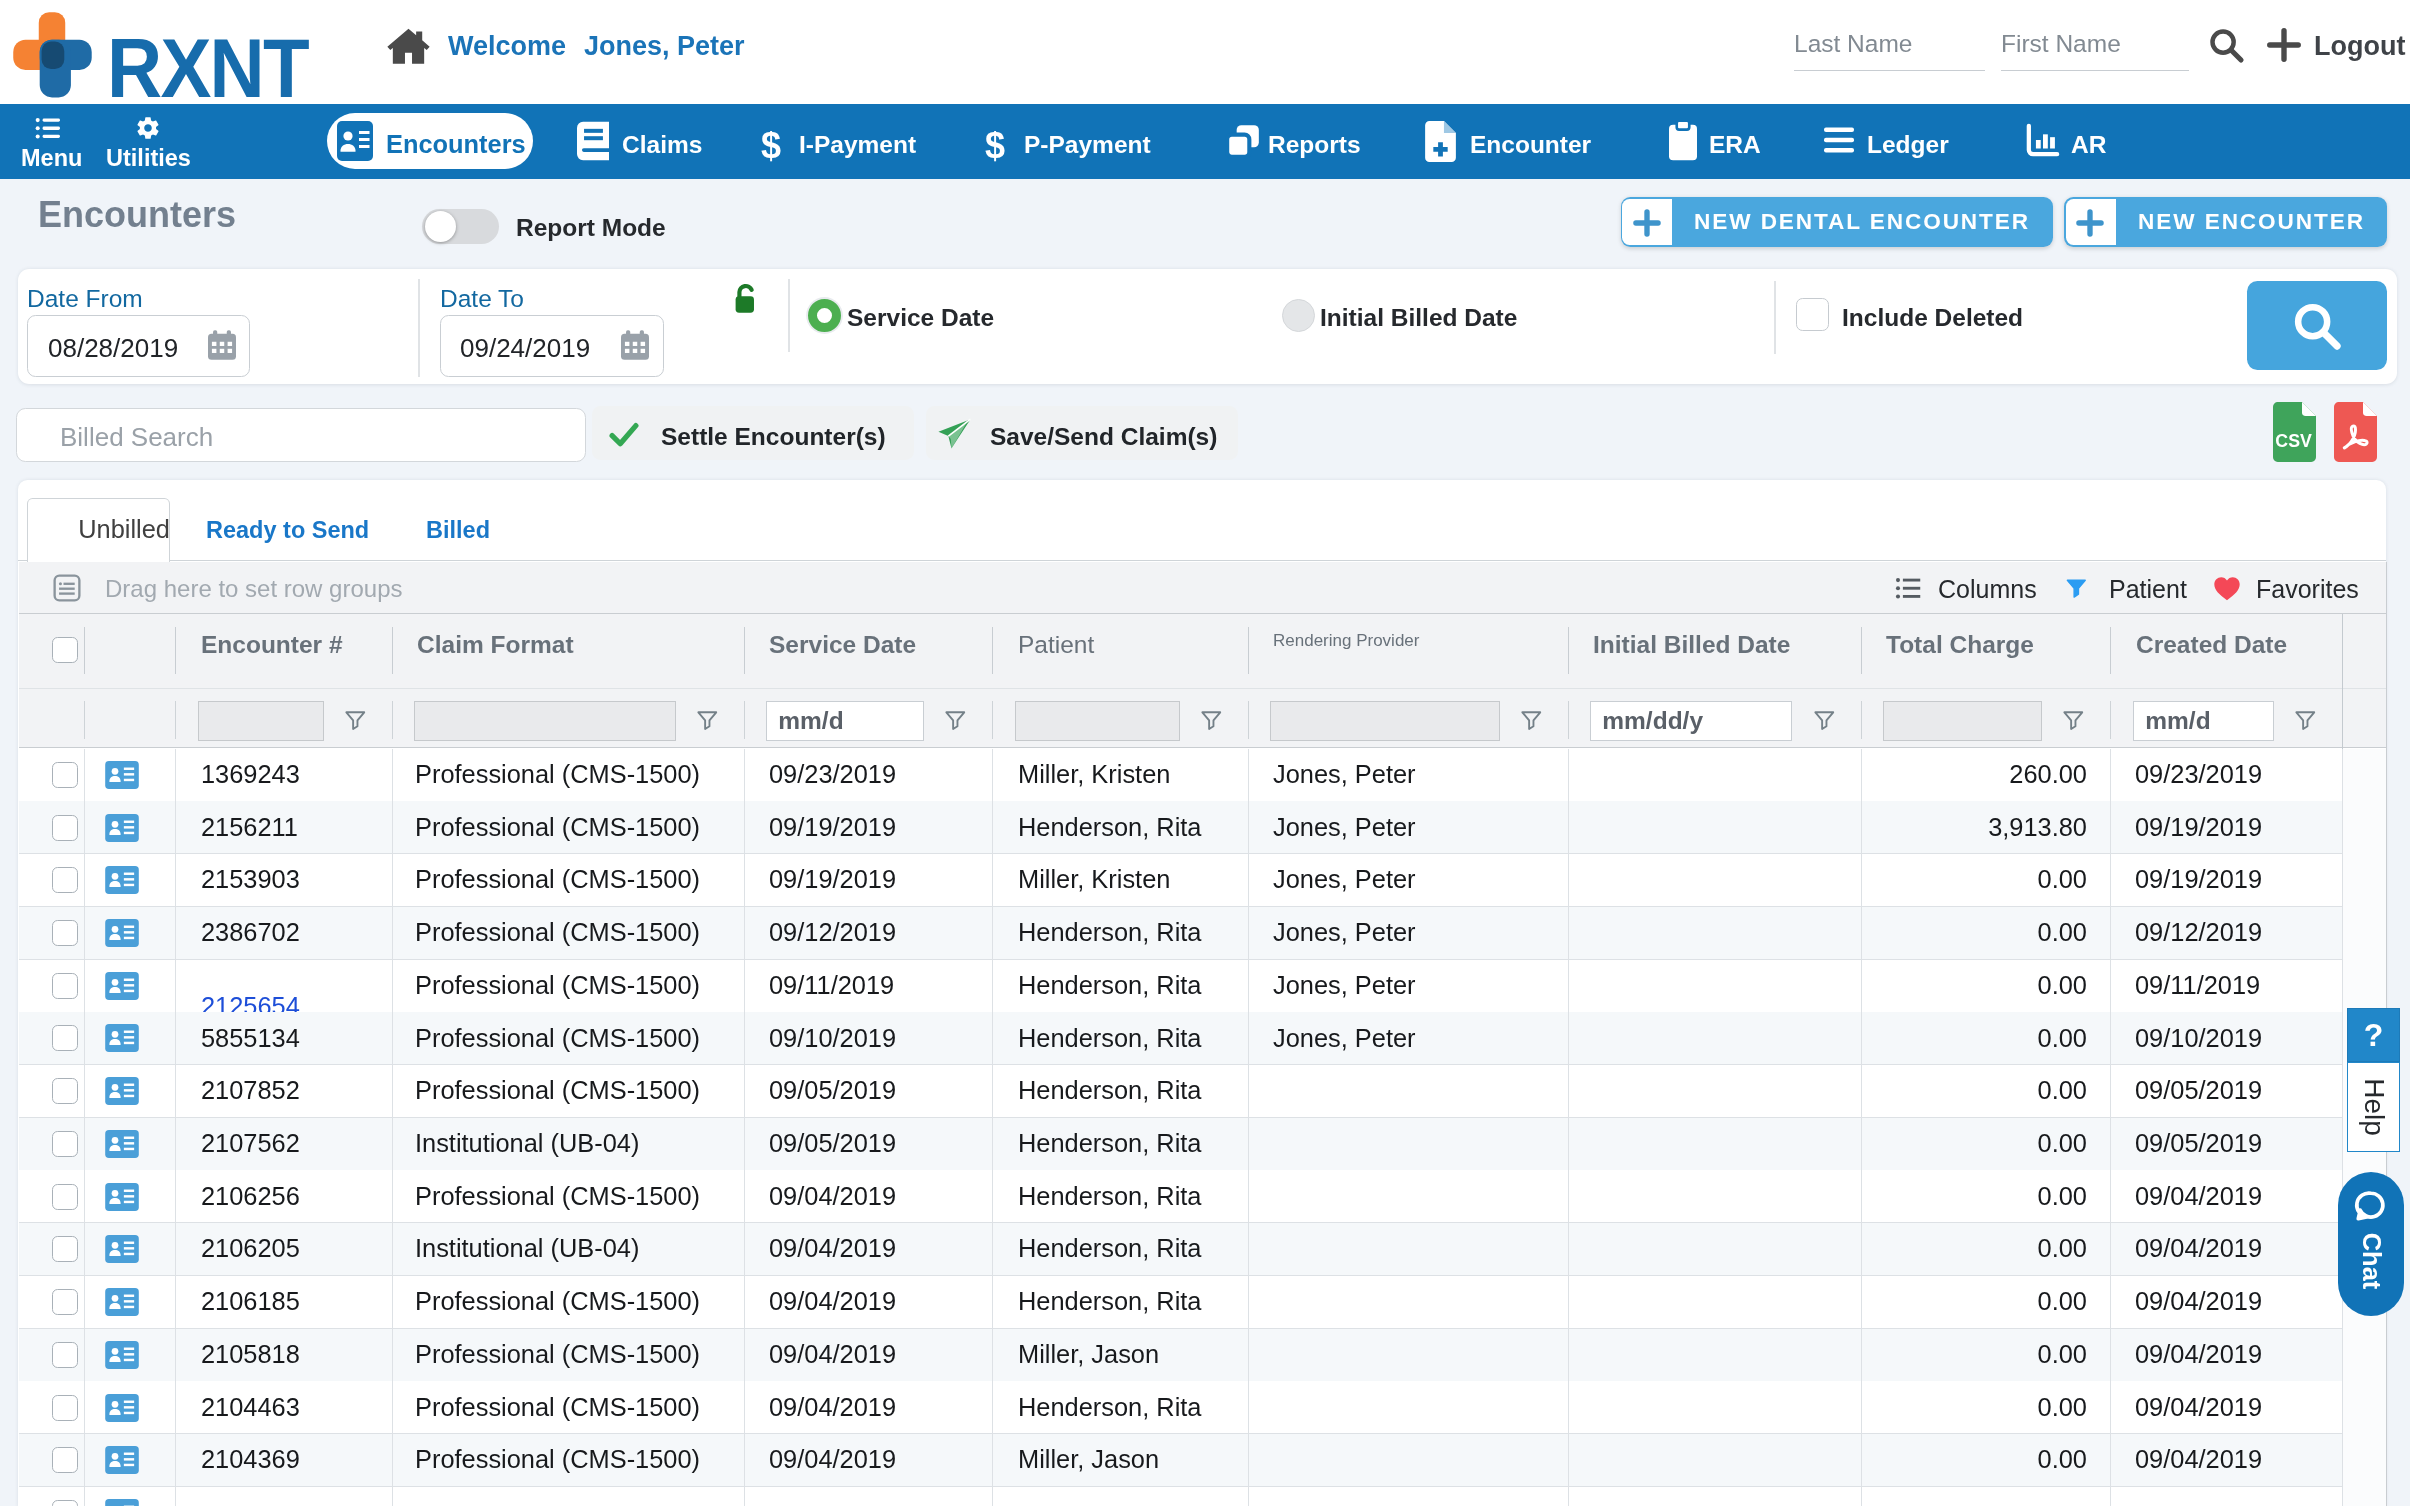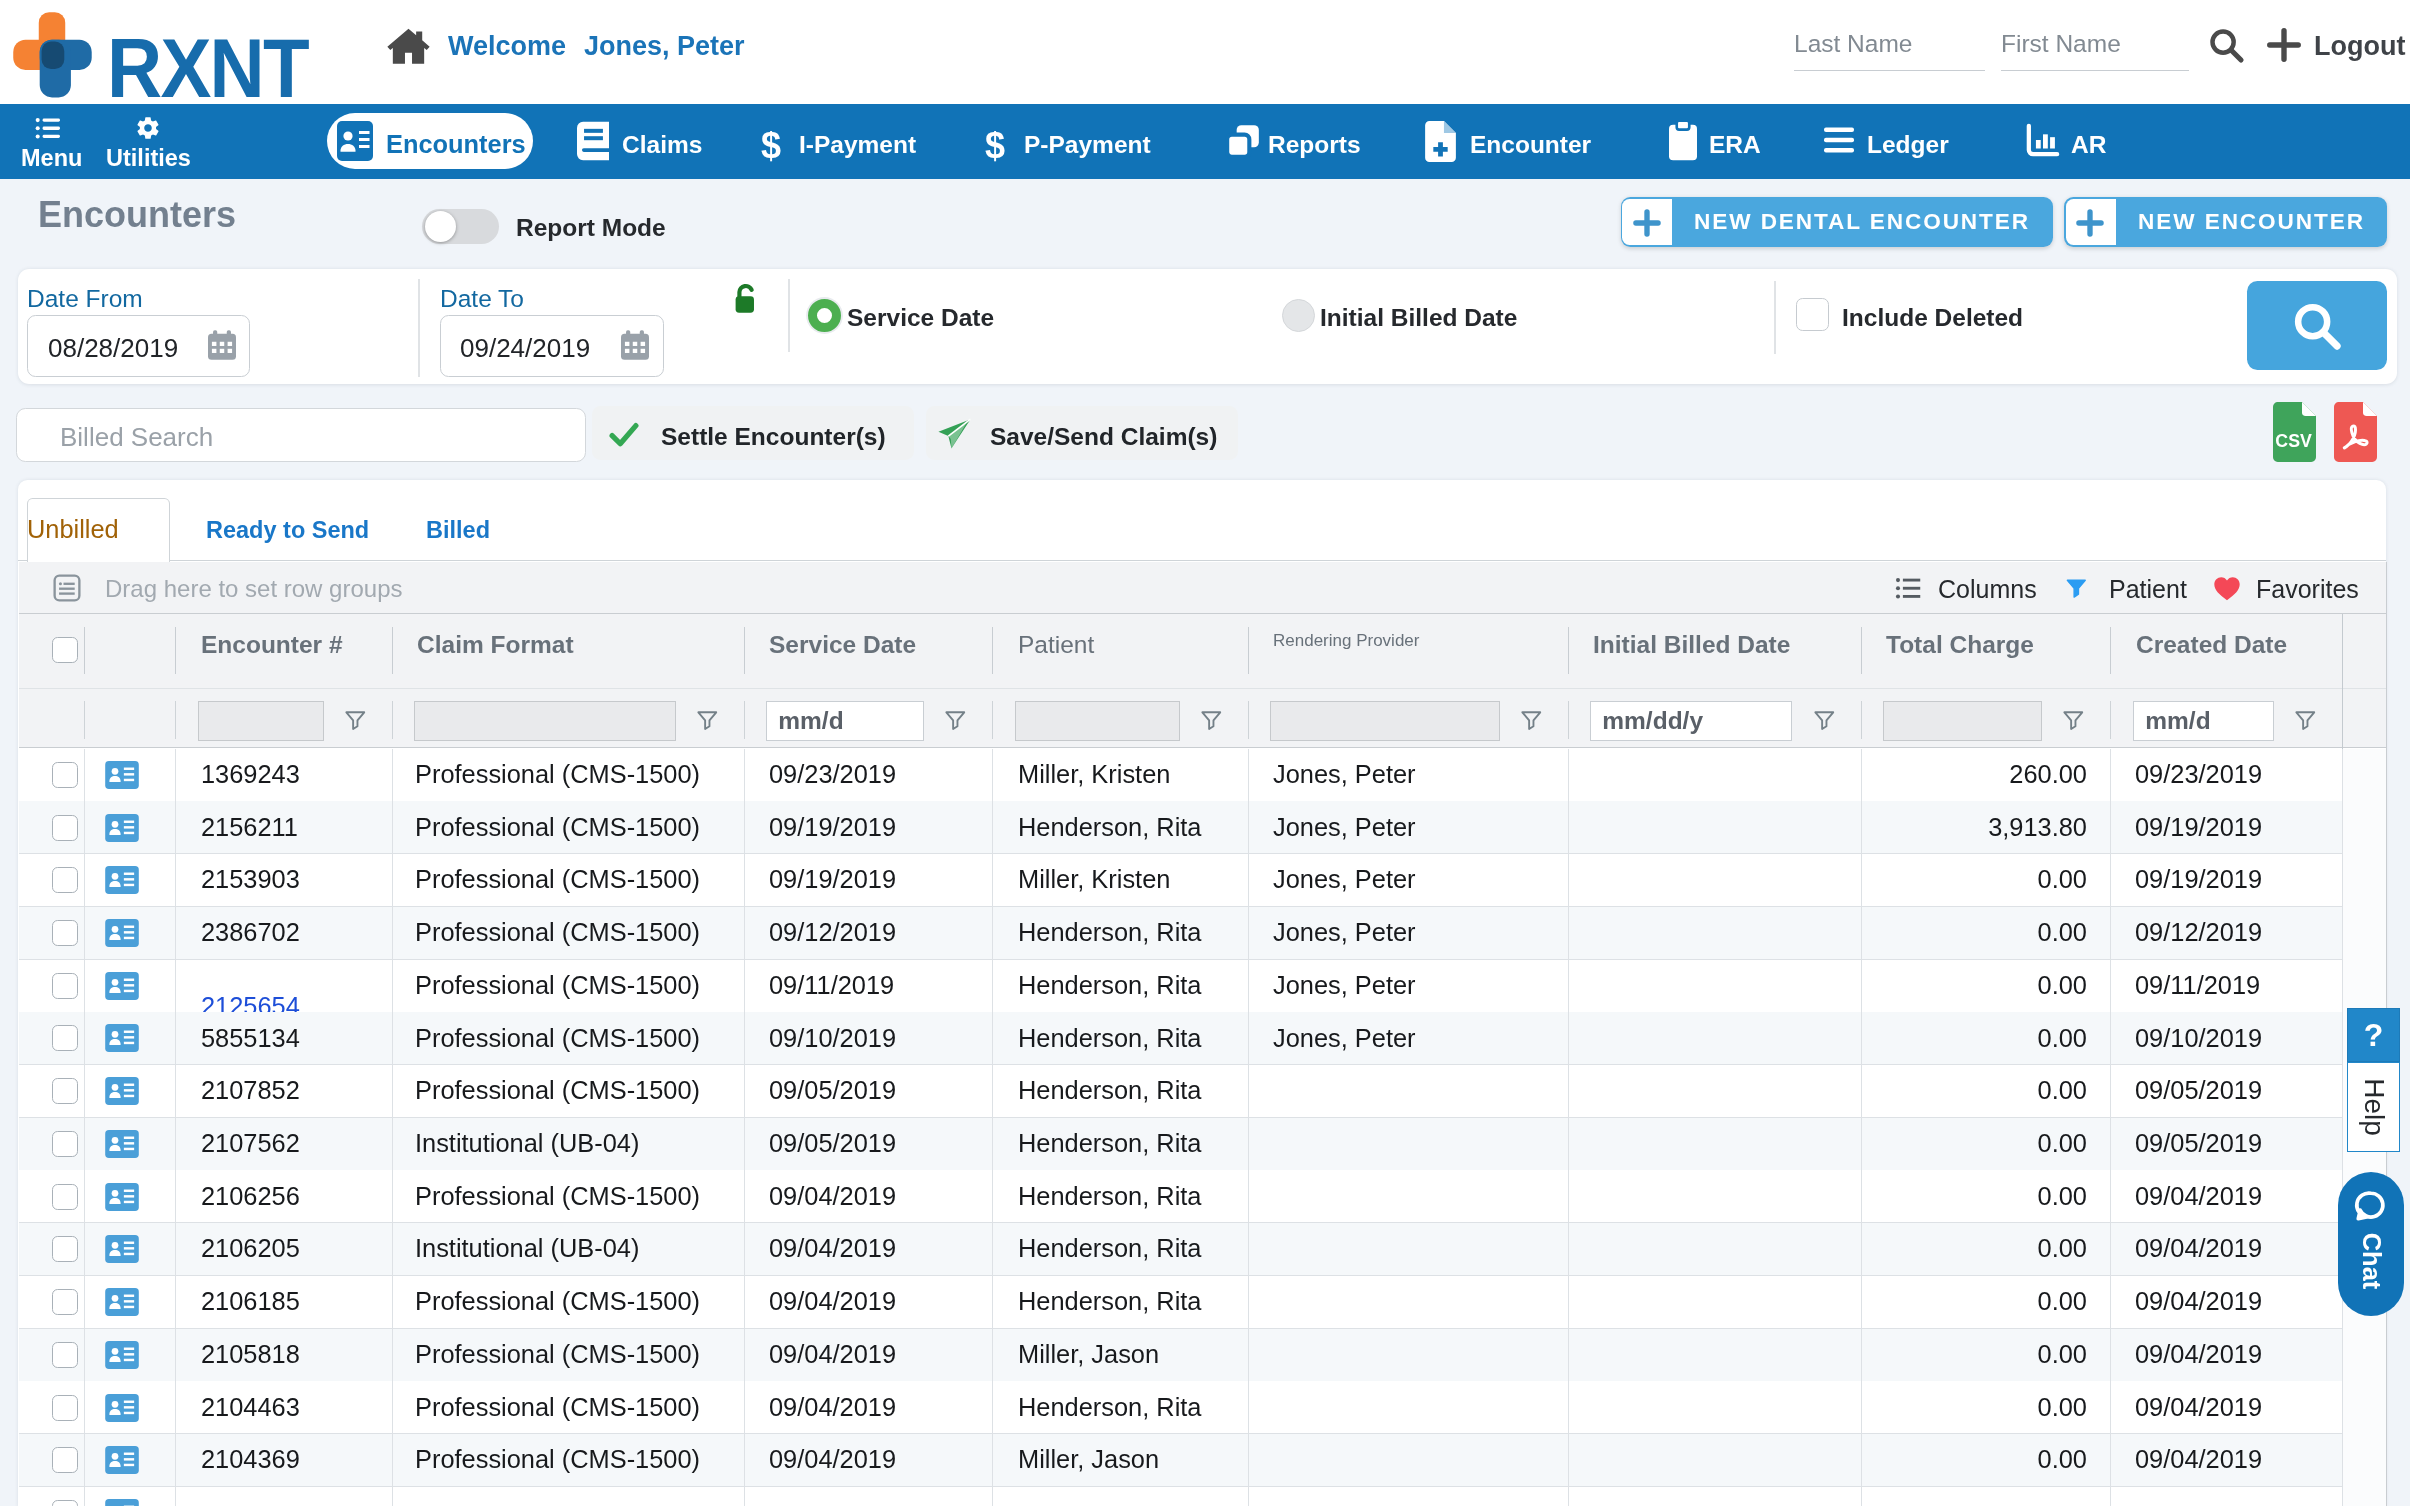--- a/index.html
+++ b/index.html
@@ -180,21 +180,21 @@
 <text x="11" y="24" font-family="Liberation Sans,sans-serif" font-size="9.5" font-weight="bold" fill="#fff" text-anchor="middle">CSV</text>
 </svg>
 <svg class="abs" style="left:2334px;top:402px" width="43" height="60" viewBox="0 0 23 32">
 <path d="M2.5 0 h13 l7.5 7.5 V29.5 a2.5 2.5 0 0 1 -2.5 2.5 h-18 A2.5 2.5 0 0 1 0 29.5 V2.5 A2.5 2.5 0 0 1 2.5 0z" fill="#ee5853"></path>
 <path d="M15.5 0 l7.5 7.5 h-5.5 a2 2 0 0 1 -2 -2z" fill="#fff"></path>
 <path d="M5.5 24.5 c1.8-1 3.4-2.6 4.6-4.8 c1-1.8 1.6-4.4 1.3-6 c-.15-.8-.9-1.2-1.5-.8 c-.8.5-.7 2.2-.3 3.6 c.6 2.2 2.2 4.6 4.2 5.6 c1.2.6 2.9.8 3.6.2 c.5-.4.4-1.2-.3-1.5 c-1.4-.7-4.2-.2-6 .4 c-1.9.6-4.1 1.9-5.3 3.2" fill="none" stroke="#fff" stroke-width="1.6" stroke-linecap="round" stroke-linejoin="round"></path>
 </svg>
 <div class="abs" style="left:18px;top:480px;width:2368px;height:1026px;background:#fff;border-radius:9.4px 9.4px 0 0;box-shadow:0 0.9px 3.8px rgba(60,70,90,.12)"></div>
 <div class="abs" style="left:18px;top:560px;width:2368px;border-bottom:1.9px solid #cfd4d8"></div>
 <div class="abs" style="left:27px;top:498px;width:143px;height:64px;background:#fff;border:1.9px solid #cfd4d8;border-bottom:none;border-radius:5.6px 5.6px 0 0"></div>
-<div class="abs" style="left:27px;top:498px;width:143px;height:62px;line-height:62px;text-align:left;font-size:25.4px;color:#a16207">Unbilled</div>
+<div class="abs" style="left:27px;top:498px;width:143px;height:62px;line-height:62px;text-align:right;font-size:25.4px;color:#404040">Unbilled</div>
 <div class="abs" style="left:206px;top:517px;font-size:23.5px;font-weight:bold;color:#1977c8">Ready to Send</div>
 <div class="abs" style="left:426px;top:517px;font-size:23.5px;font-weight:bold;color:#1977c8">Billed</div>
 <div class="abs" style="left:19px;top:562px;width:2367px;height:52px;background:#f2f3f5;border-bottom:1.9px solid #c9cdd1"></div>
 <svg class="abs" style="left:53px;top:574px" width="28" height="28" viewBox="0 0 24 24">
 <rect x="1.4" y="1.4" width="21.2" height="21.2" rx="4" fill="none" stroke="#8a949c" stroke-width="2"></rect>
 <circle cx="6.4" cy="8.4" r="1.3" fill="#8a949c"></circle>
     <rect x="9" y="7.4" width="9.6" height="2" fill="#8a949c"></rect>
 <rect x="5.2" y="11.6" width="13.4" height="2" fill="#8a949c"></rect>
 <rect x="5.2" y="15.8" width="13.4" height="2" fill="#8a949c"></rect>
 </svg>

